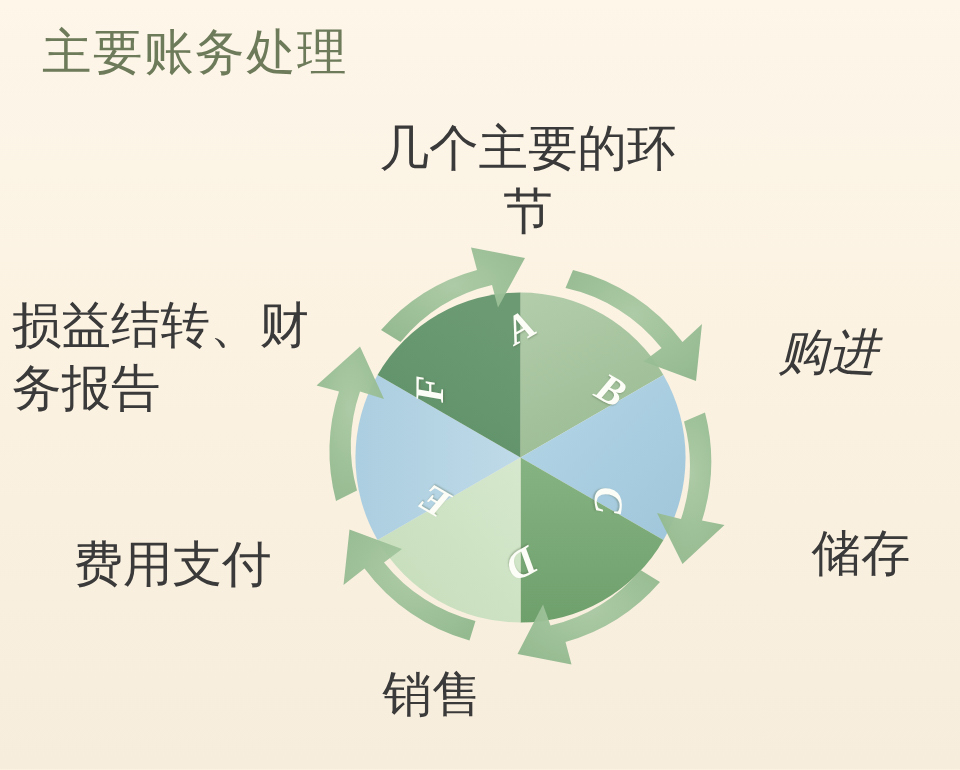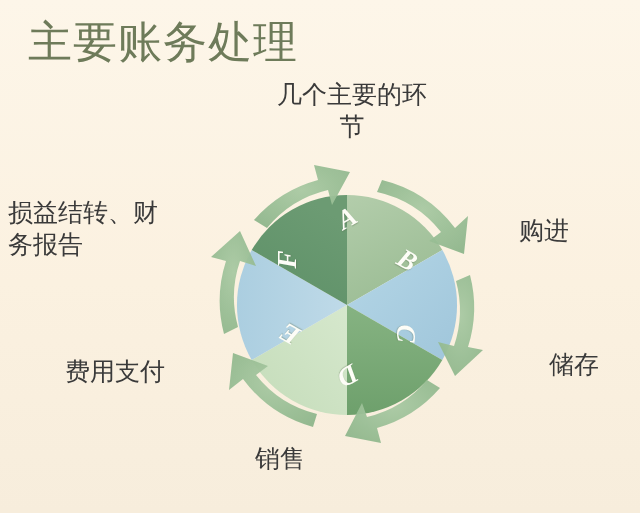--- a/index.html
+++ b/index.html
@@ -18,51 +18,52 @@
     position: absolute;
     left: 0; top: 0;
     width: 640px;
     height: 513px;
     background: linear-gradient(to bottom, #fdf6e9 0%, #fbf1e0 55%, #f7eddc 100%);
   }
   #title {
     position: absolute;
     left: 28px;
     top: 13px;
-    font-size: 44px;
+    font-size: 33px;
     color: #6e7b5a;
     letter-spacing: 1px;
     white-space: nowrap;
   }
   
   #diagram {
     position: absolute;
     left: 0;
     top: 0;
     width: 640px;
     height: 513px;
   }
   .lbl {
     position: absolute;
-    font-size: 25px;
+    font-size: 33px;
     color: #3a3a3a;
     line-height: 1.28;
     white-space: pre-line;
   }
   #lbl-top {
     left: 237px;
     top: 78px;
     width: 230px;
     text-align: center;
   }
   #lbl-right1 {
     left: 519px;
     top: 214px;
     width: 110px;
     text-align: left;
+    font-style: italic;
   }
   #lbl-right2 {
     left: 519px;
     top: 348px;
     width: 110px;
     text-align: center;
   }
   #lbl-bottom {
     left: 255px;
     top: 442px;

